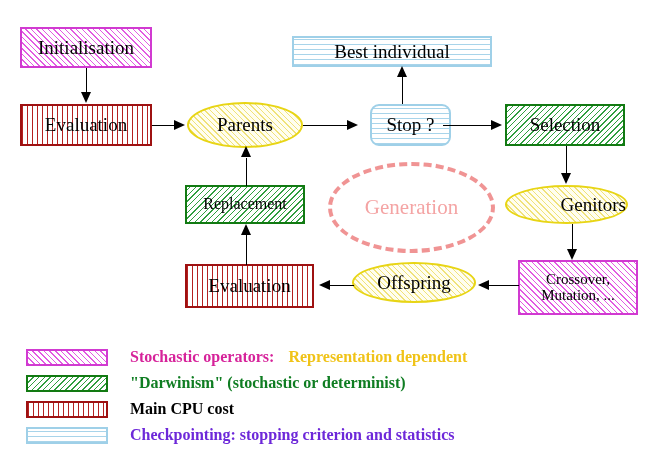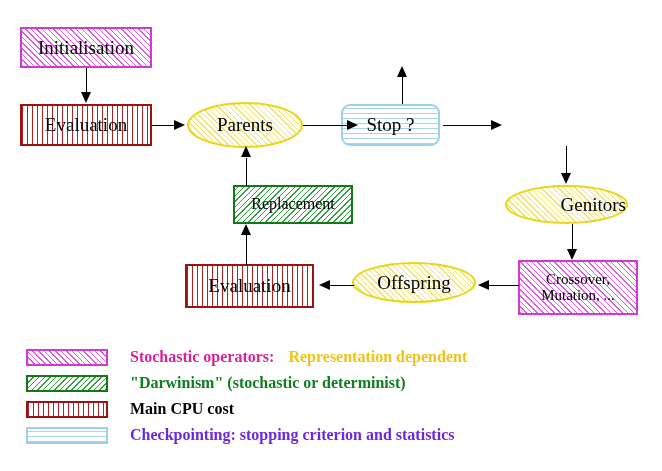--- a/index.html
+++ b/index.html
@@ -175,47 +175,56 @@
   </div>
 
   <div class="node fill-red" style="left:20px; top:104px; width:132px; height:42px;">
     <span class="lbl">Evaluation</span>
   </div>
 
   <div class="node fill-yellow ellipse" style="left:187px; top:102px; width:116px; height:46px;">
     <span class="lbl">Parents</span>
   </div>
 
-
-  <div class="node fill-blue rounded" style="left:341px; top:104px; width:99px; height:42px;">
+  <div class="node fill-blue" style="left:292px; top:36px; width:200px; height:31px;">
+    <span class="lbl">Best individual</span>
+  </div>
+
+  <div class="node fill-blue rounded" style="left:370px; top:104px; width:81px; height:42px;">
     <span class="lbl">Stop ?</span>
   </div>
 
+  <div class="node fill-green" style="left:505px; top:104px; width:120px; height:42px;">
+    <span class="lbl">Selection</span>
+  </div>
 
   <div class="node fill-yellow ellipse" style="left:505px; top:185px; width:123px; height:39px;justify-content:flex-end;">
     <span class="lbl">Genitors</span>
   </div>
 
   <div class="node fill-magenta" style="left:518px; top:260px; width:120px; height:55px;">
     <span class="lbl" style="font-size:15px;">Crossover,
 Mutation, ...</span>
   </div>
 
   <div class="node fill-yellow ellipse" style="left:352px; top:262px; width:124px; height:41px;">
     <span class="lbl">Offspring</span>
   </div>
 
   <div class="node fill-red" style="left:185px; top:264px; width:129px; height:44px;">
     <span class="lbl">Evaluation</span>
   </div>
 
-  <div class="node fill-green" style="left:185px; top:185px; width:120px; height:39px;margin-left:48px;">
+  <div class="node fill-green" style="left:185px; top:185px; width:120px; height:39px;">
     <span class="lbl" style="font-size:16px;">Replacement</span>
   </div>
 
+  <div class="gen-ellipse" style="left:328px; top:162px; width:167px; height:91px;">
+    <span class="lbl">Generation</span>
+  </div>
 
   <div class="edge v" style="left:86px; top:68px; height:25px;"></div>
   <div class="arrow down" style="left:81px; top:92px;"></div>
 
   <div class="edge h" style="left:152px; top:125px; width:24px;"></div>
   <div class="arrow right" style="left:174px; top:120px;"></div>
 
   <div class="edge h" style="left:303px; top:125px; width:46px;"></div>
   <div class="arrow right" style="left:347px; top:120px;"></div>
 

